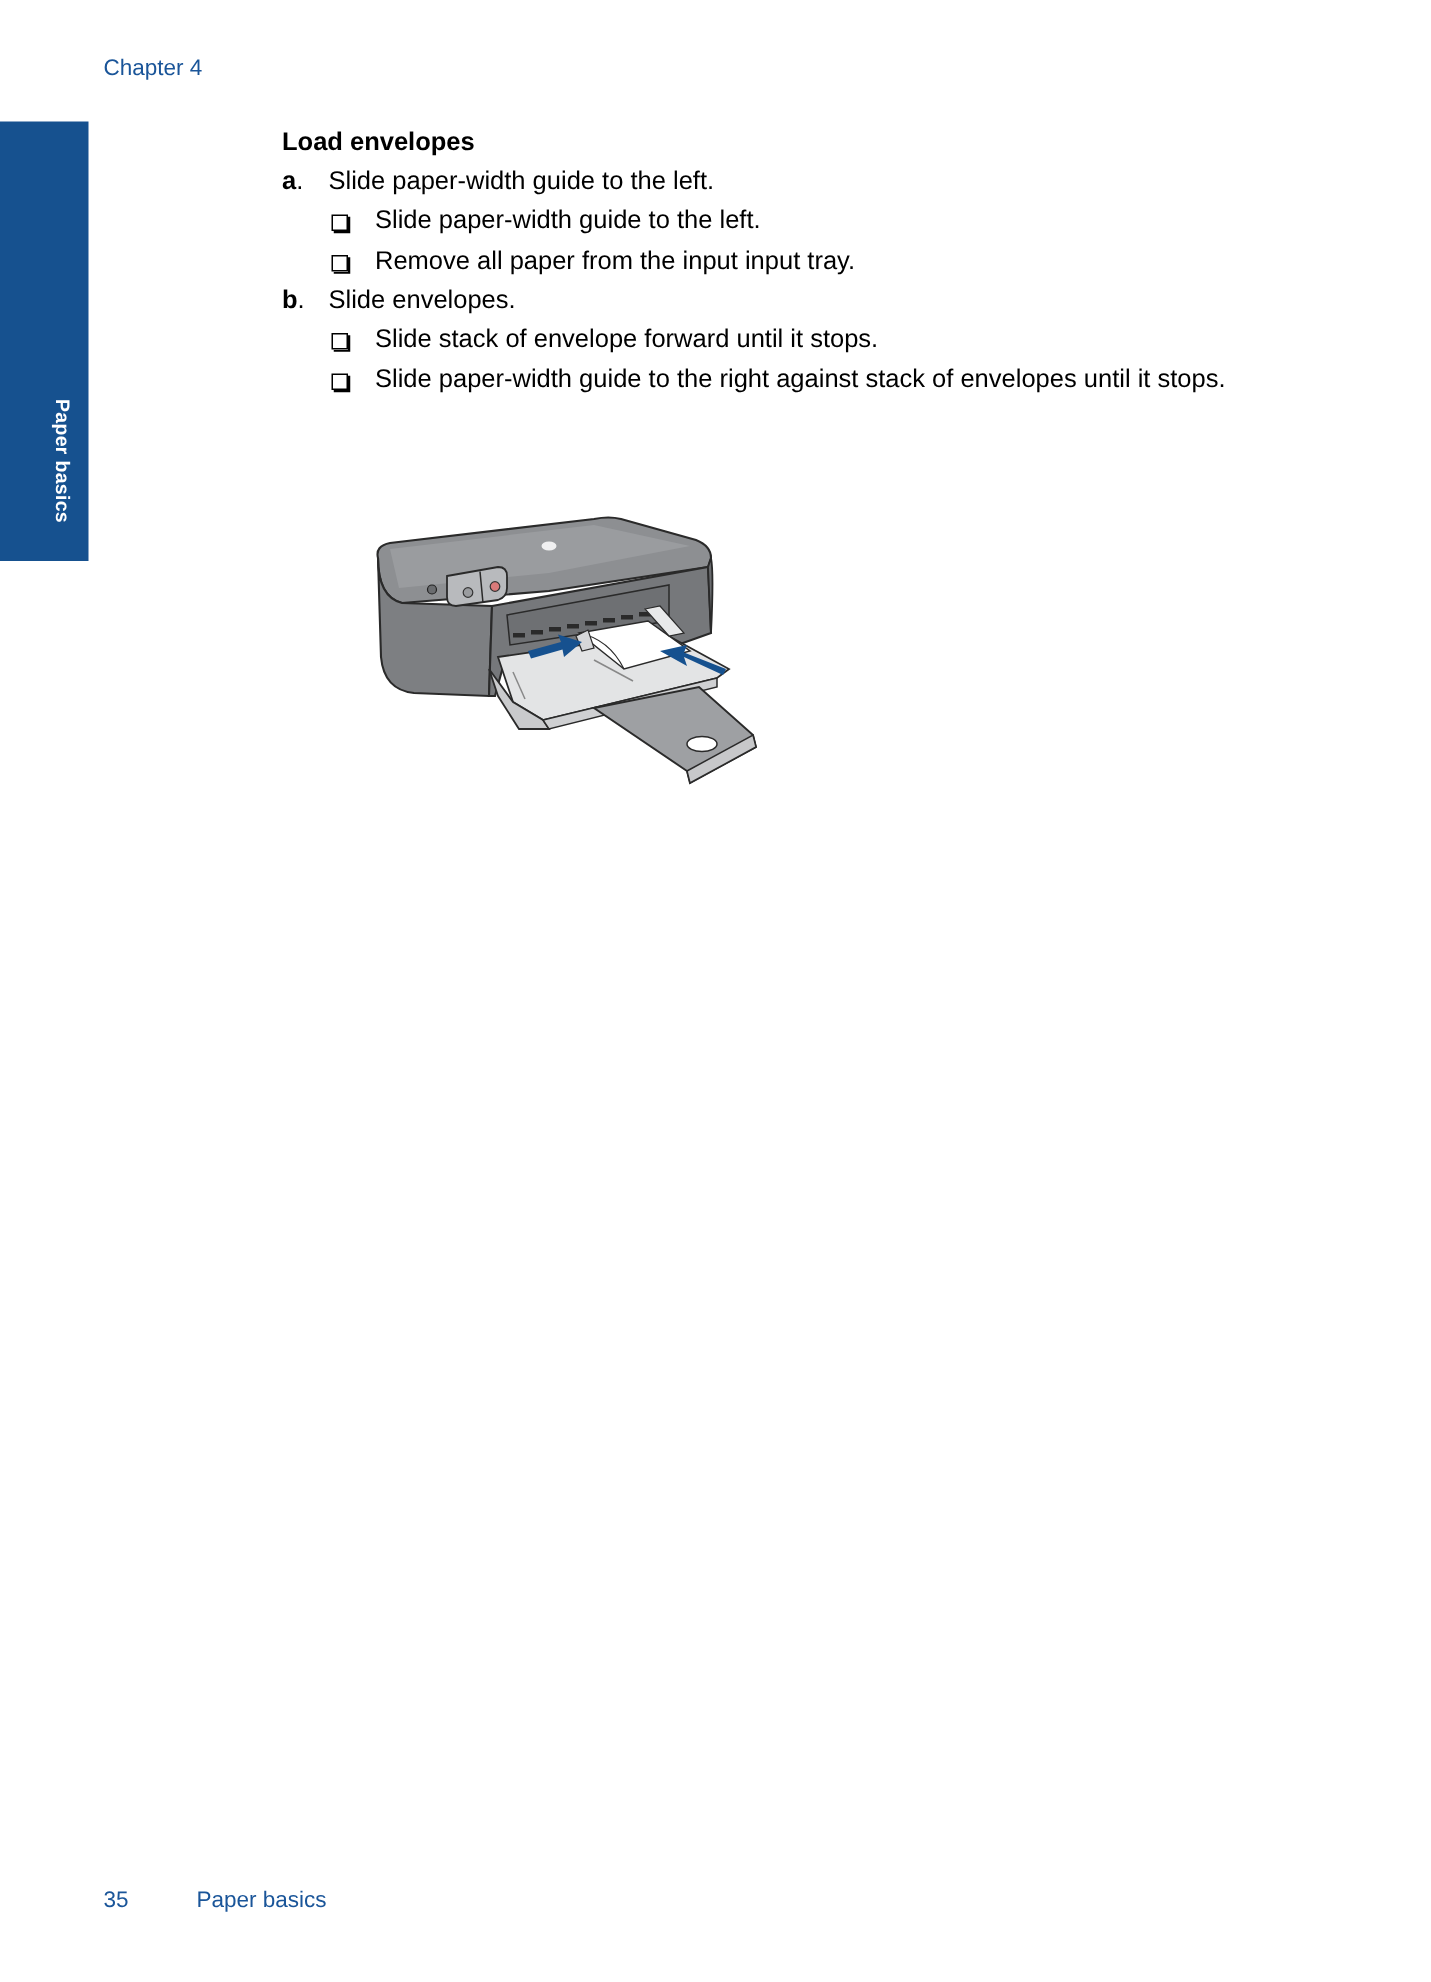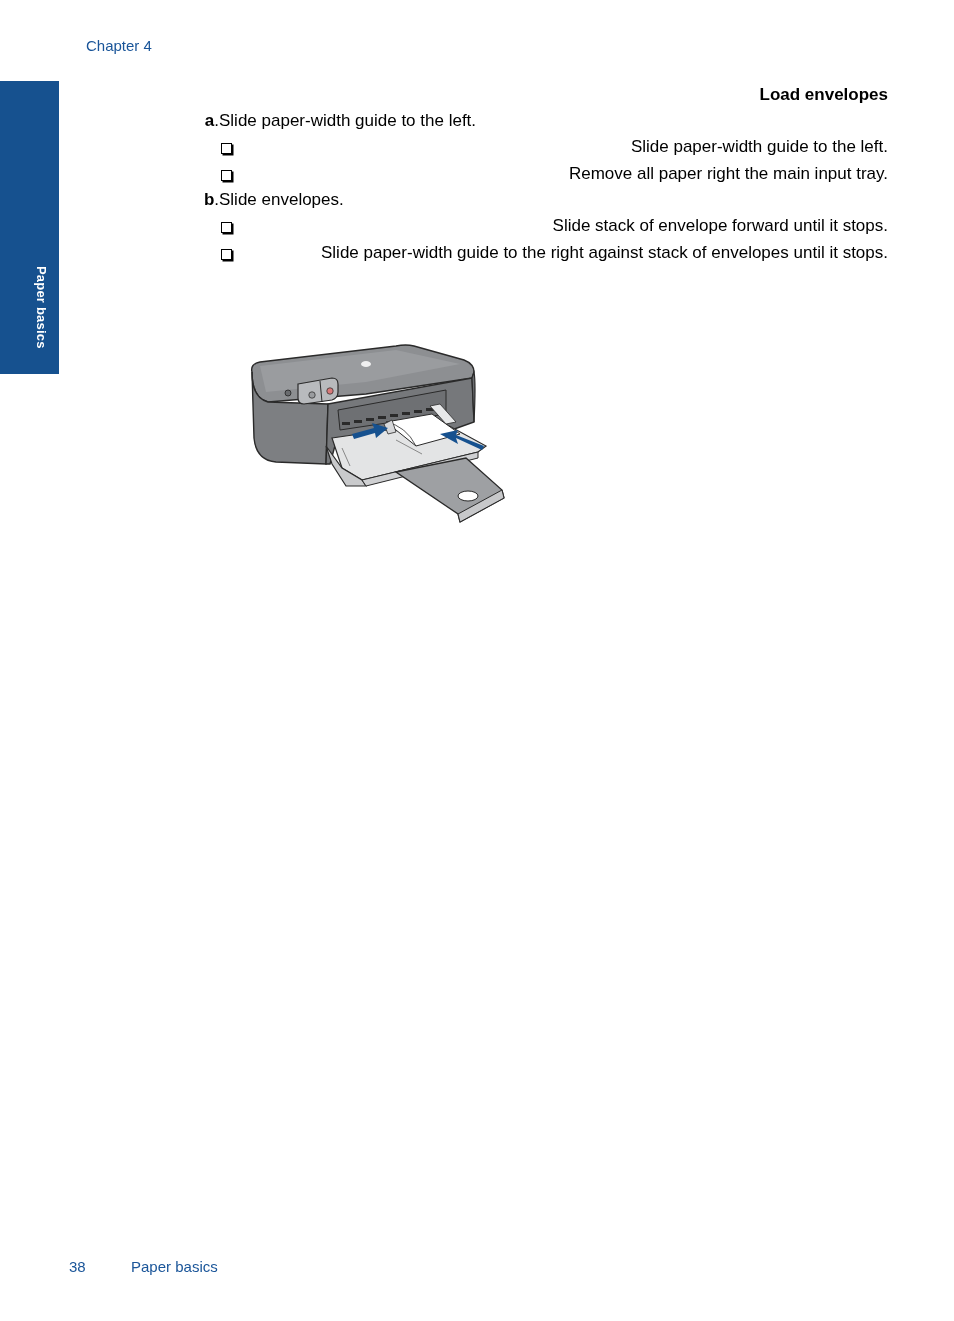--- a/index.html
+++ b/index.html
@@ -10,21 +10,21 @@
     body {
       width: 954px;
       height: 1321px;
       position: relative;
       overflow: hidden;
       font-family: "Liberation Sans", sans-serif;
       color: #000000;
     }
     .running-header {
       position: absolute;
-      left: 86px;
+      left: 69px;
       top: 37px;
       font-size: 15px;
       color: #1a5599;
     }
     .side-tab {
       position: absolute;
       left: 0;
       top: 81px;
       width: 59px;
       height: 293px;
@@ -40,21 +40,20 @@
       color: #ffffff;
       letter-spacing: 0.2px;
     }
     .content {
       position: absolute;
       left: 188px;
       top: 82px;
       width: 700px;
       font-size: 17px;
       line-height: 26px;
-      text-align: right;
     }
     .section-title {
       font-weight: bold;
       margin: 0;
       height: 26px;
     }
     .step {
       display: flex;
       height: 26px;
     }
@@ -124,21 +123,21 @@
   <div class="step">
     <span class="step-marker"><b>a</b>.</span>
     <span>Slide paper-width guide to the left.</span>
   </div>
   <div class="sub-item">
     <span class="checkbox-glyph"></span>
     <span class="sub-text">Slide paper-width guide to the left.</span>
   </div>
   <div class="sub-item">
     <span class="checkbox-glyph"></span>
-    <span class="sub-text">Remove all paper right the main input tray.</span>
+    <span class="sub-text">Remove all paper from the input input tray.</span>
   </div>
 
   <div class="step">
     <span class="step-marker"><b>b</b>.</span>
     <span>Slide envelopes.</span>
   </div>
   <div class="sub-item">
     <span class="checkbox-glyph"></span>
     <span class="sub-text">Slide stack of envelope forward until it stops.</span>
   </div>
@@ -198,14 +197,14 @@
 
     <path d="M138 82 L146 78 L150 90 L142 92 Z" fill="#d6d7d9" stroke="#2a2a2a" stroke-width="0.8"></path>
 
     <path d="M184 64 L194 62 L210 80 L200 82 Z" fill="#e8e9ea" stroke="#2a2a2a" stroke-width="0.8"></path>
 
     <path d="M106 92 L128 86 L126 81 L142 86 L130 96 L129 91 L108 97 Z" fill="#16518f"></path>
     <path d="M236 108 L210 96 L212 102 L194 92 L212 88 L210 93 L238 104 Z" fill="#16518f"></path>
   </svg>
 </div>
 
-<div class="footer-page">38</div>
+<div class="footer-page">35</div>
 <div class="footer-title">Paper basics</div>
 
 </body></html>

